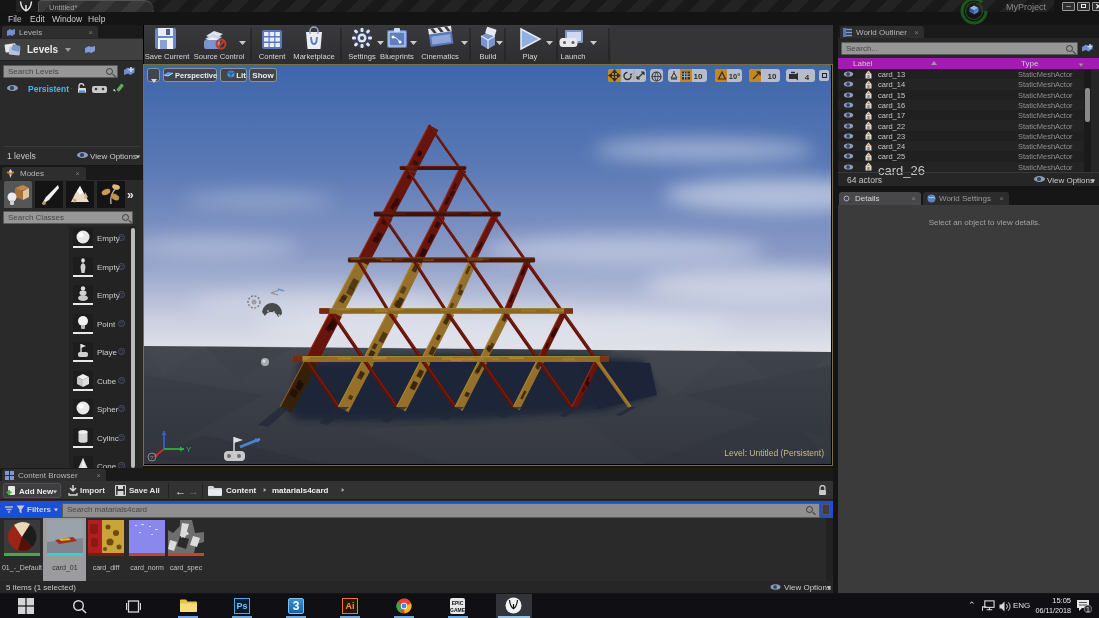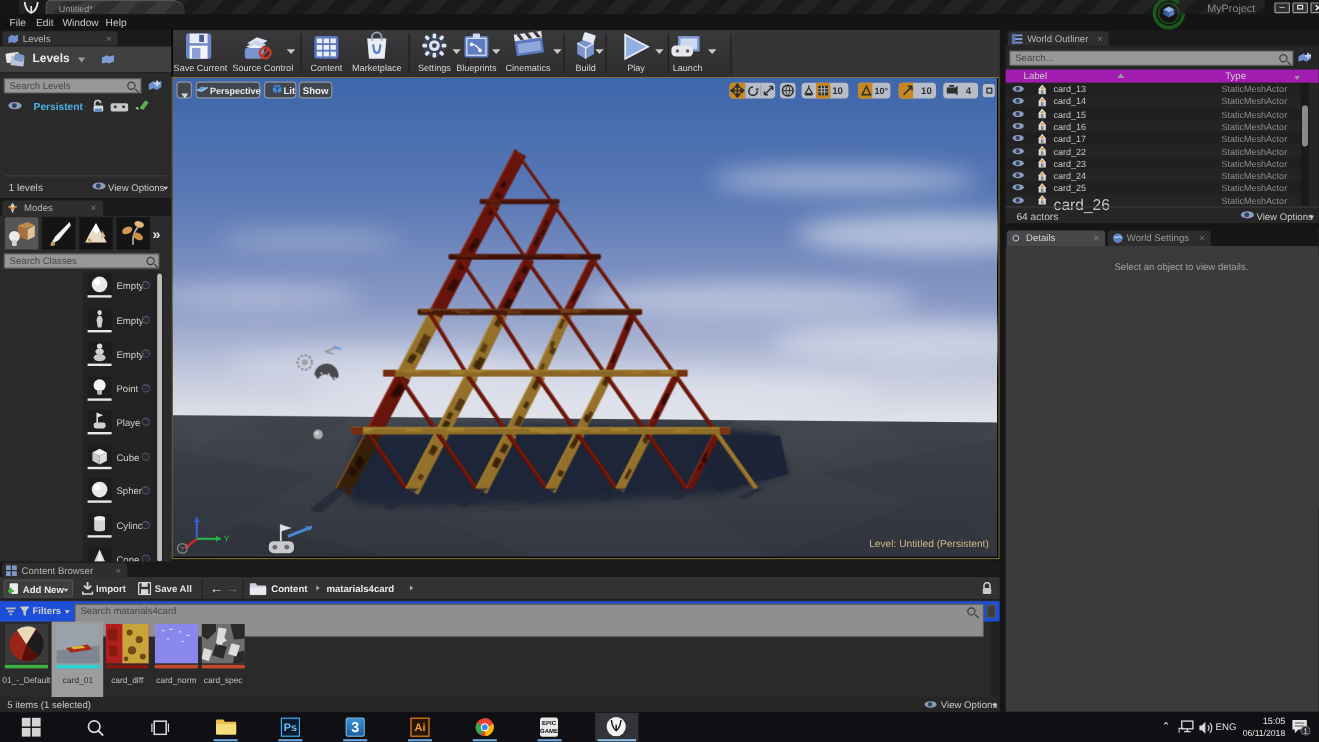--- a/index.html
+++ b/index.html
@@ -903,21 +903,21 @@
 
   <div class="abs" style="left:0;top:33px;width:833px;height:17px;background:#1d4ed8">
     <svg width="10" height="10" style="position:absolute;left:4px;top:3px" viewBox="0 0 10 10">
         <path d="M1 3 h8 M2.5 5.5 h5 M4 8 h2" stroke="#b9b9b9" stroke-width="1.4"></path>
       </svg>
     <svg width="9" height="9" style="position:absolute;left:16px;top:4px" viewBox="0 0 9 9">
         <path d="M0.5 0.5 h8 L5.5 4.5 v4 l-2-1.5 v-2.5z" fill="#c9c9c9"></path>
       </svg>
     <span style="position:absolute;left:27px;top:4px;font-size:8px;font-weight:bold;color:#d2d2d2">Filters</span>
     <span class="caret" style="position:absolute;left:53px;top:7px;transform:scale(0.7);border-top-color:#ccc"></span>
-    <div class="abs search" style="left:62px;top:2px;width:758px;height:28px;background:#8f8f8f">Search matarials4card</div>
+    <div class="abs search" style="left:62px;top:2px;width:758px;height:15px;background:#8f8f8f">Search matarials4card</div>
     <div class="mag" style="left:806px;top:5px"></div>
     <div class="abs" style="left:822px;top:3px;width:8px;height:11px;background:#3e3e40;border:1px solid #555"></div>
   </div>
 
   <div class="abs" style="left:43px;top:50px;width:43px;height:63px;background:#9c9c9e"></div>
   <div class="abs" style="left:4px;top:52px;width:36px;height:38px">
     <svg width="36" height="33" viewBox="0 0 36 33">
         <rect width="36" height="33" fill="#3a3a3a"></rect>
         <circle cx="18" cy="17" r="14" fill="#9a2415"></circle>
         <path d="M18 17 L10 5 a14 14 0 0 1 16-1z" fill="#e8d9b8"></path>

